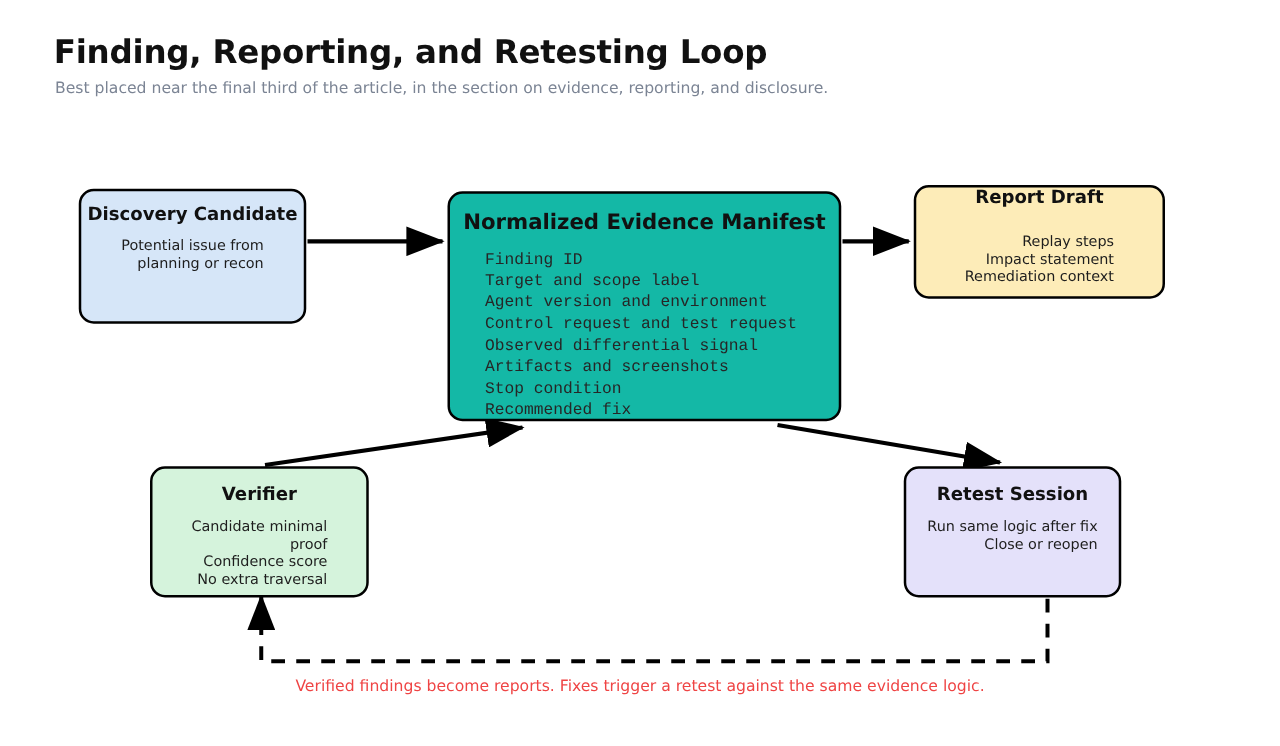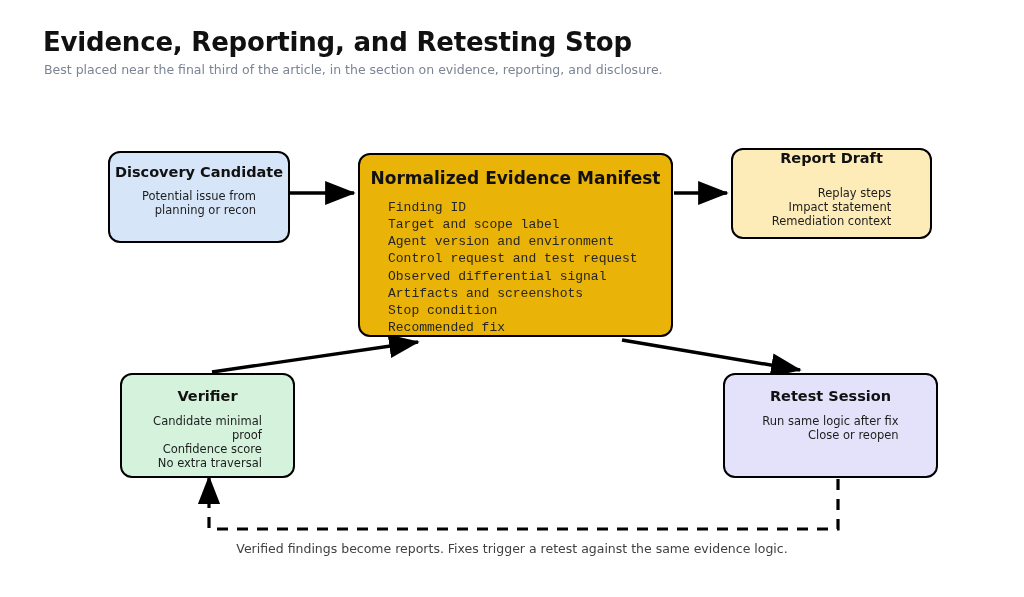--- a/index.html
+++ b/index.html
@@ -74,23 +74,22 @@
   .node-lines.left-align {
     text-align: left;
     font-size: 13px;
     line-height: 1.32;
     color: #262626;
     font-family: Liberation Mono, monospace;
   }
 
   
   #node-discovery {
-    left: 63px;  top: 151px;  width: 182px;  height: 92px;
+    left: 63px;  top: 151px;  width: 182px;  height: 108px;
     padding-top: 11px;
-    margin-left: 45px;
   }
   #node-discovery .node-title {
     position: relative;
     margin-left: -4px;
     margin-right: -4px;
   }
   #node-discovery .node-lines { margin-top: 9px; }
 
   #node-manifest {
     left: 358px; top: 153px; width: 315px; height: 184px;
@@ -110,39 +109,39 @@
   }
   #node-report .node-lines { margin-top: 20px; }
 
   #node-verifier {
     left: 120px; top: 373px; width: 175px; height: 105px;
     padding-top: 13px;
   }
   #node-verifier .node-lines { margin-top: 10px; }
 
   #node-retest {
-    left: 723px; top: 373px; width: 215px; height: 105px;
+    left: 723px; top: 373px; width: 174px; height: 105px;
     padding-top: 13px;
   }
   #node-retest .node-lines { margin-top: 10px; }
 
   #loop-caption {
     position: absolute;
     left: 0;
     top: 541px;
     width: 1024px;
     text-align: center;
     font-size: 12.5px;
-    color: #404040;
+    color: #ef4444;
   }
 </style>
 </head>
 <body>
 
-<div id="page-title">Evidence, Reporting, and Retesting Stop</div>
+<div id="page-title">Finding, Reporting, and Retesting Loop</div>
 <div id="page-subtitle">Best placed near the final third of the article, in the section on evidence, reporting, and disclosure.</div>
 
 <div id="diagram-canvas">
 
   <svg id="edges-layer" width="1024" height="597" viewBox="0 0 1024 597">
     <defs>
       <marker id="arrowhead" markerWidth="9" markerHeight="7" refX="8.5" refY="3.5" orient="auto" markerUnits="strokeWidth">
         <path d="M0,0 L9,3.5 L0,7 z" fill="#000000"></path>
       </marker>
     </defs>
@@ -160,21 +159,21 @@
   </svg>
 
   <div class="node" id="node-discovery" style="background:#d6e6f8;">
     <div class="node-title">Discovery Candidate</div>
     <div class="node-lines">
       <div>Potential issue from</div>
       <div>planning or recon</div>
     </div>
   </div>
 
-  <div class="node" id="node-manifest" style="background:#eab308;">
+  <div class="node" id="node-manifest" style="background:#14b8a6;">
     <div class="node-title">Normalized Evidence Manifest</div>
     <div class="node-lines left-align">
       <div>Finding ID</div>
       <div>Target and scope label</div>
       <div>Agent version and environment</div>
       <div>Control request and test request</div>
       <div>Observed differential signal</div>
       <div>Artifacts and screenshots</div>
       <div>Stop condition</div>
       <div>Recommended fix</div>

